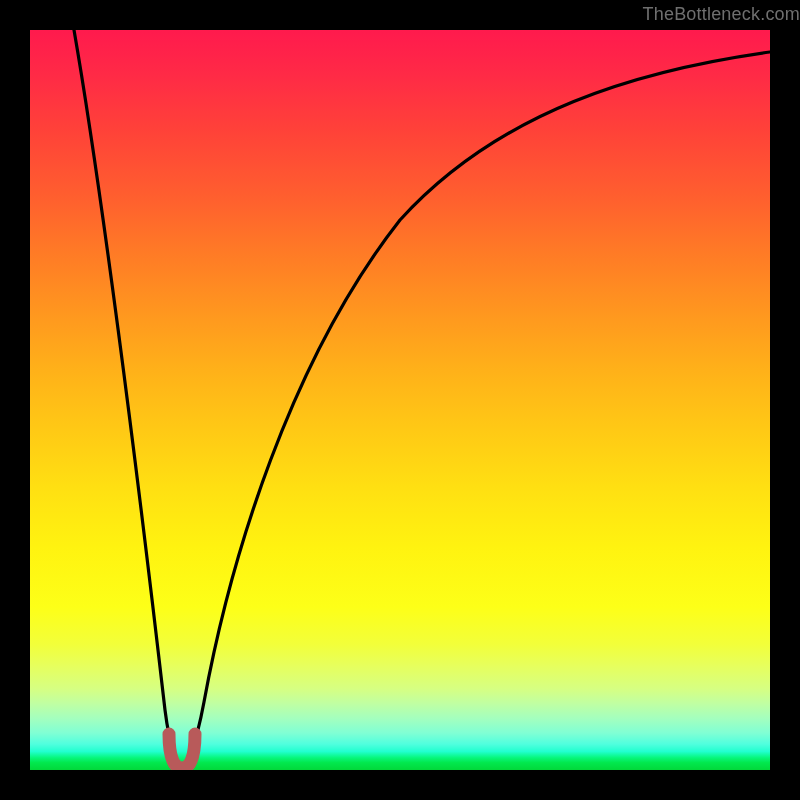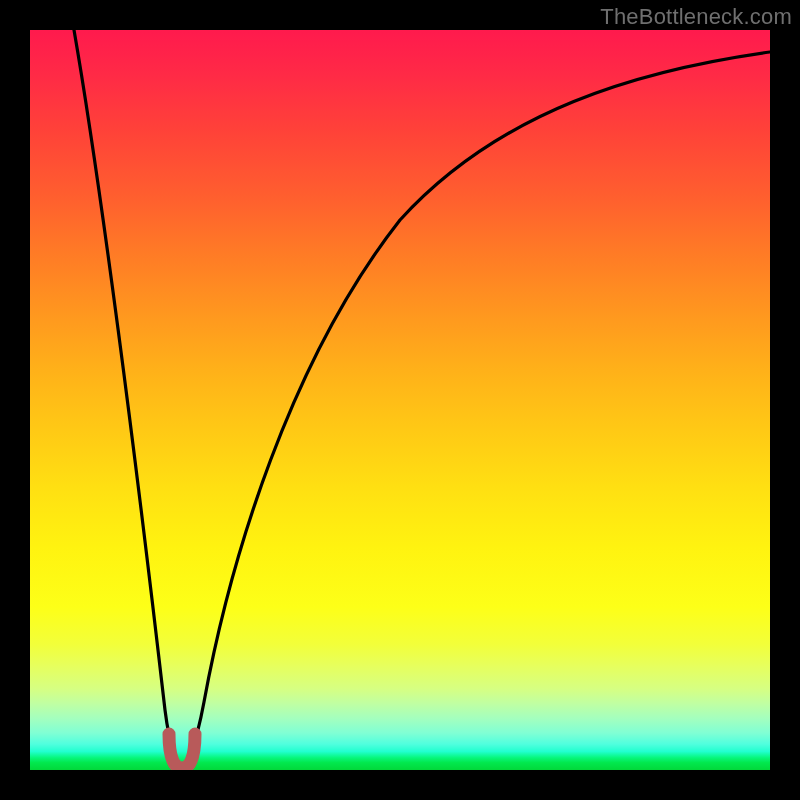--- a/index.html
+++ b/index.html
@@ -57,23 +57,23 @@
   }
   svg.curve {
     position: absolute;
     inset: 0;
     width: 740px;
     height: 740px;
   }
   .watermark {
     position: absolute;
     top: 4px;
-    right: 8px;
+    right: 0;
     color: #6f6f6f;
-    font-size: 22px;
+    font-size: 18px;
     letter-spacing: 0.2px;
     user-select: none;
   }
 </style>
 </head>
 <body>
 
 <div class="frame">
 
   <div class="plot">

